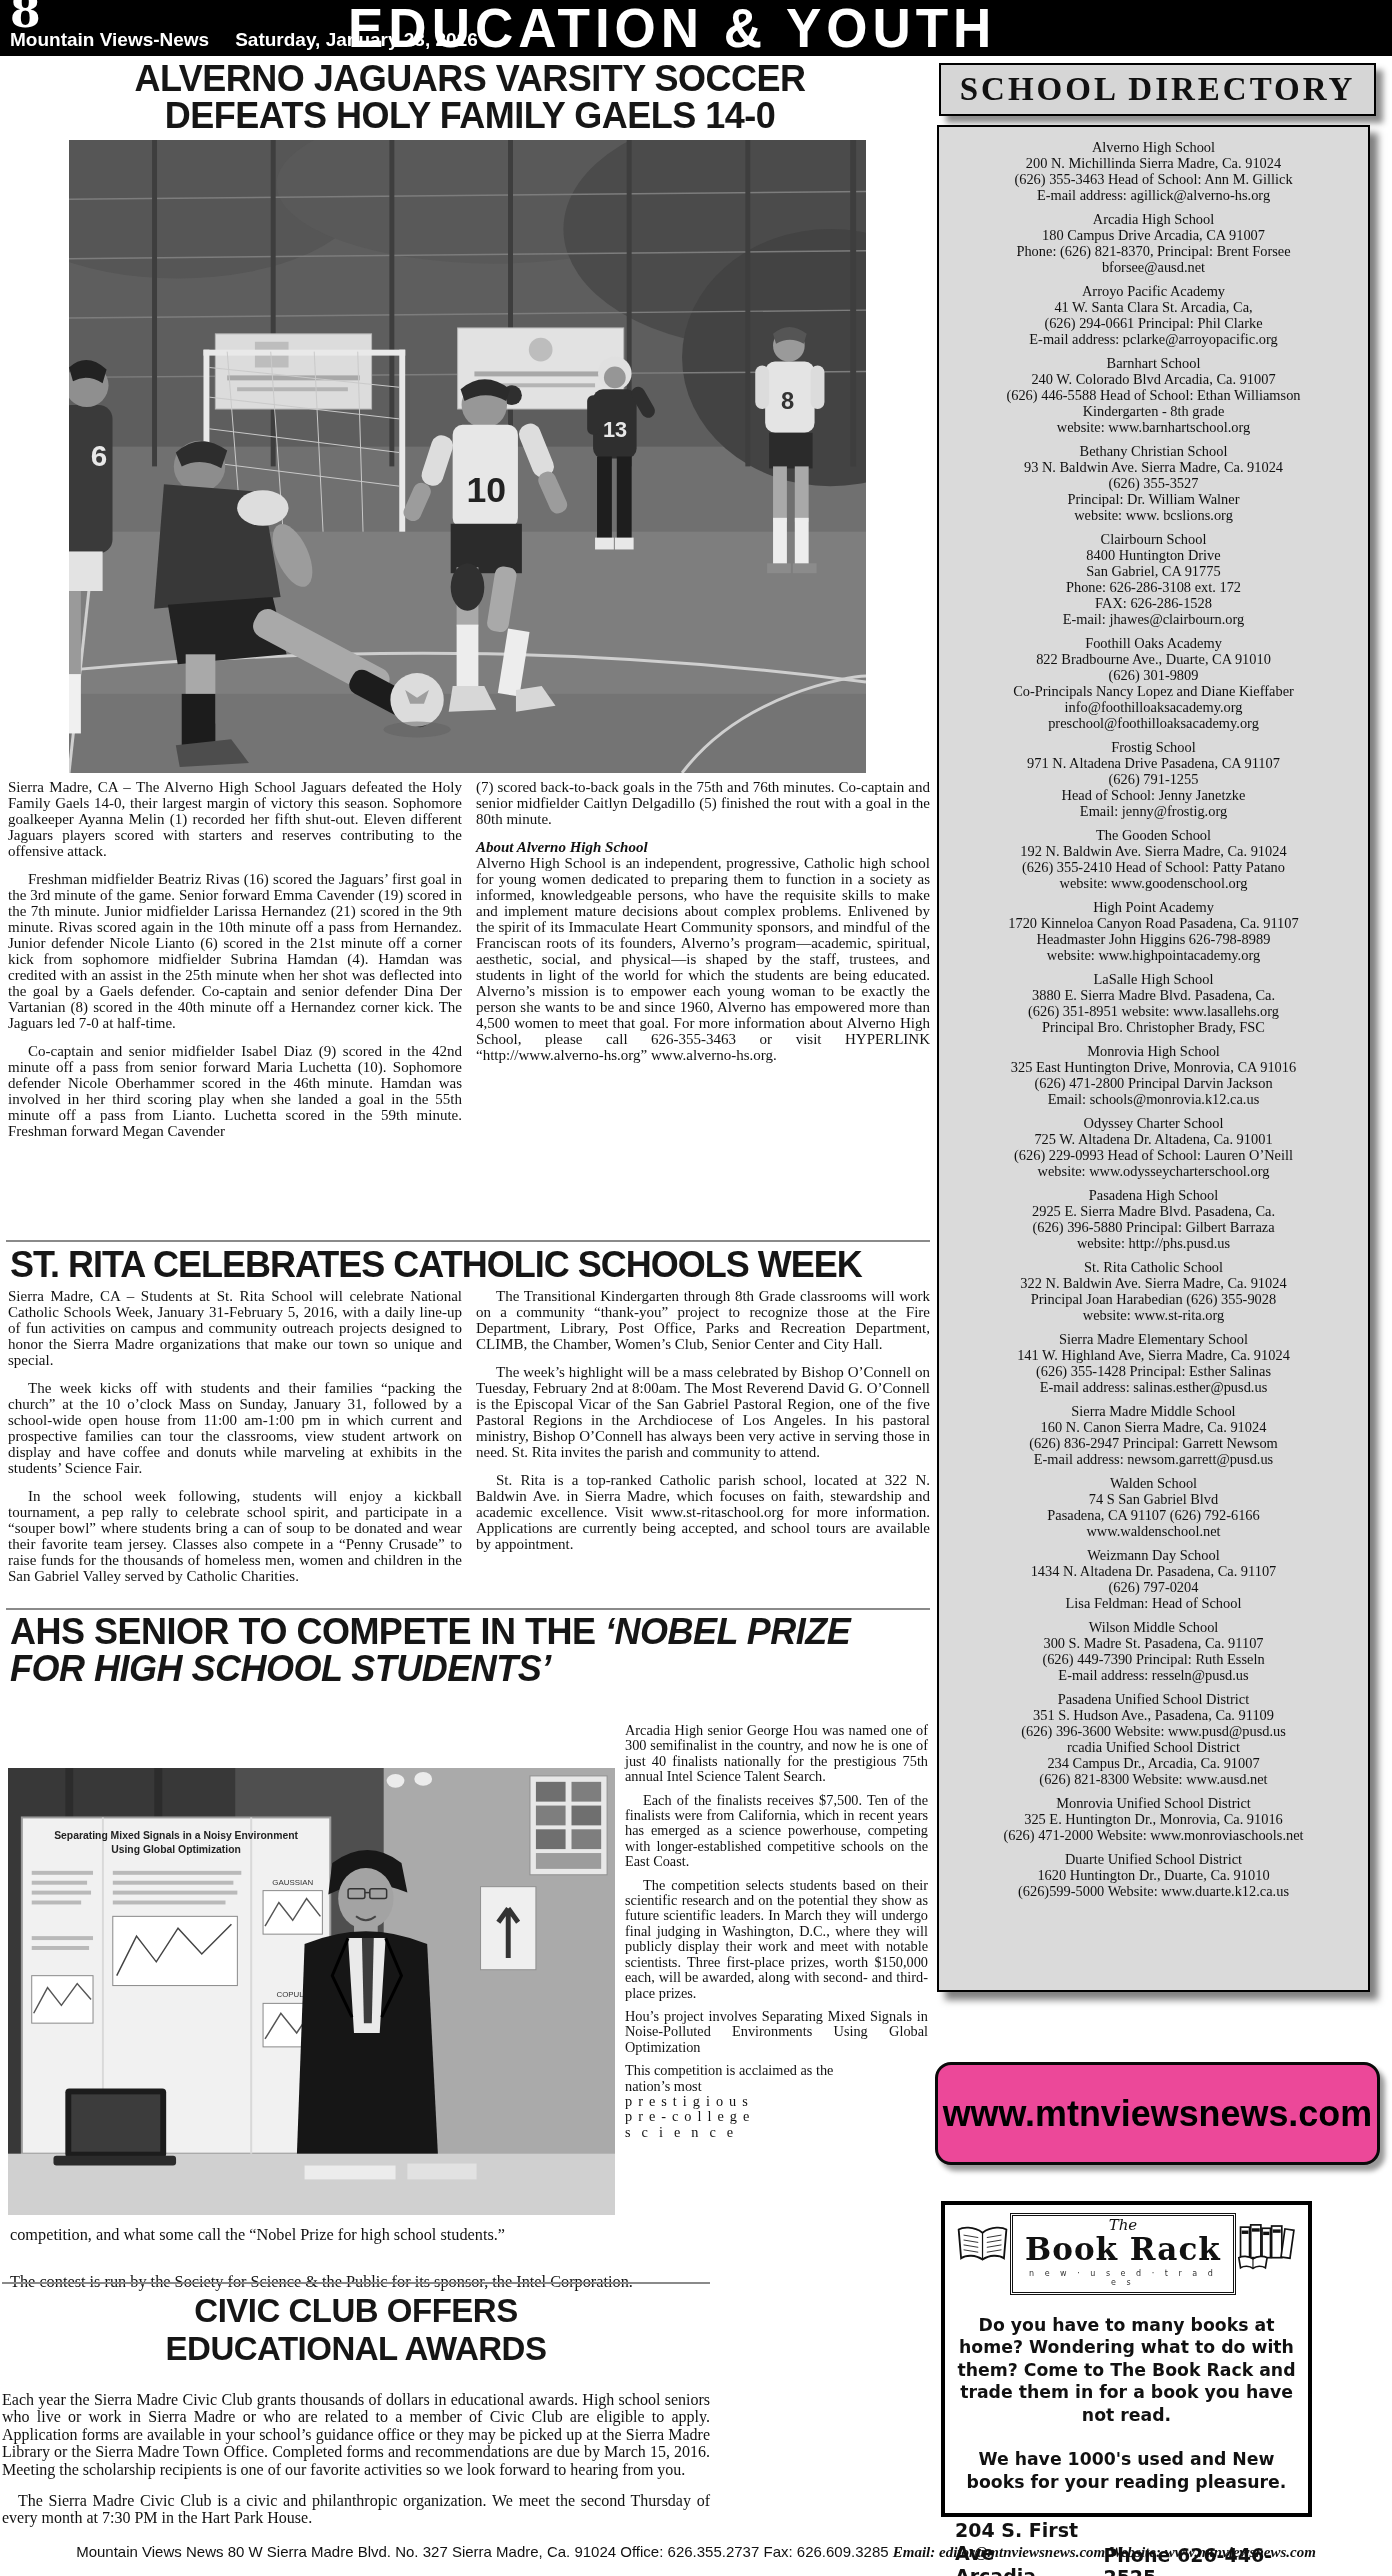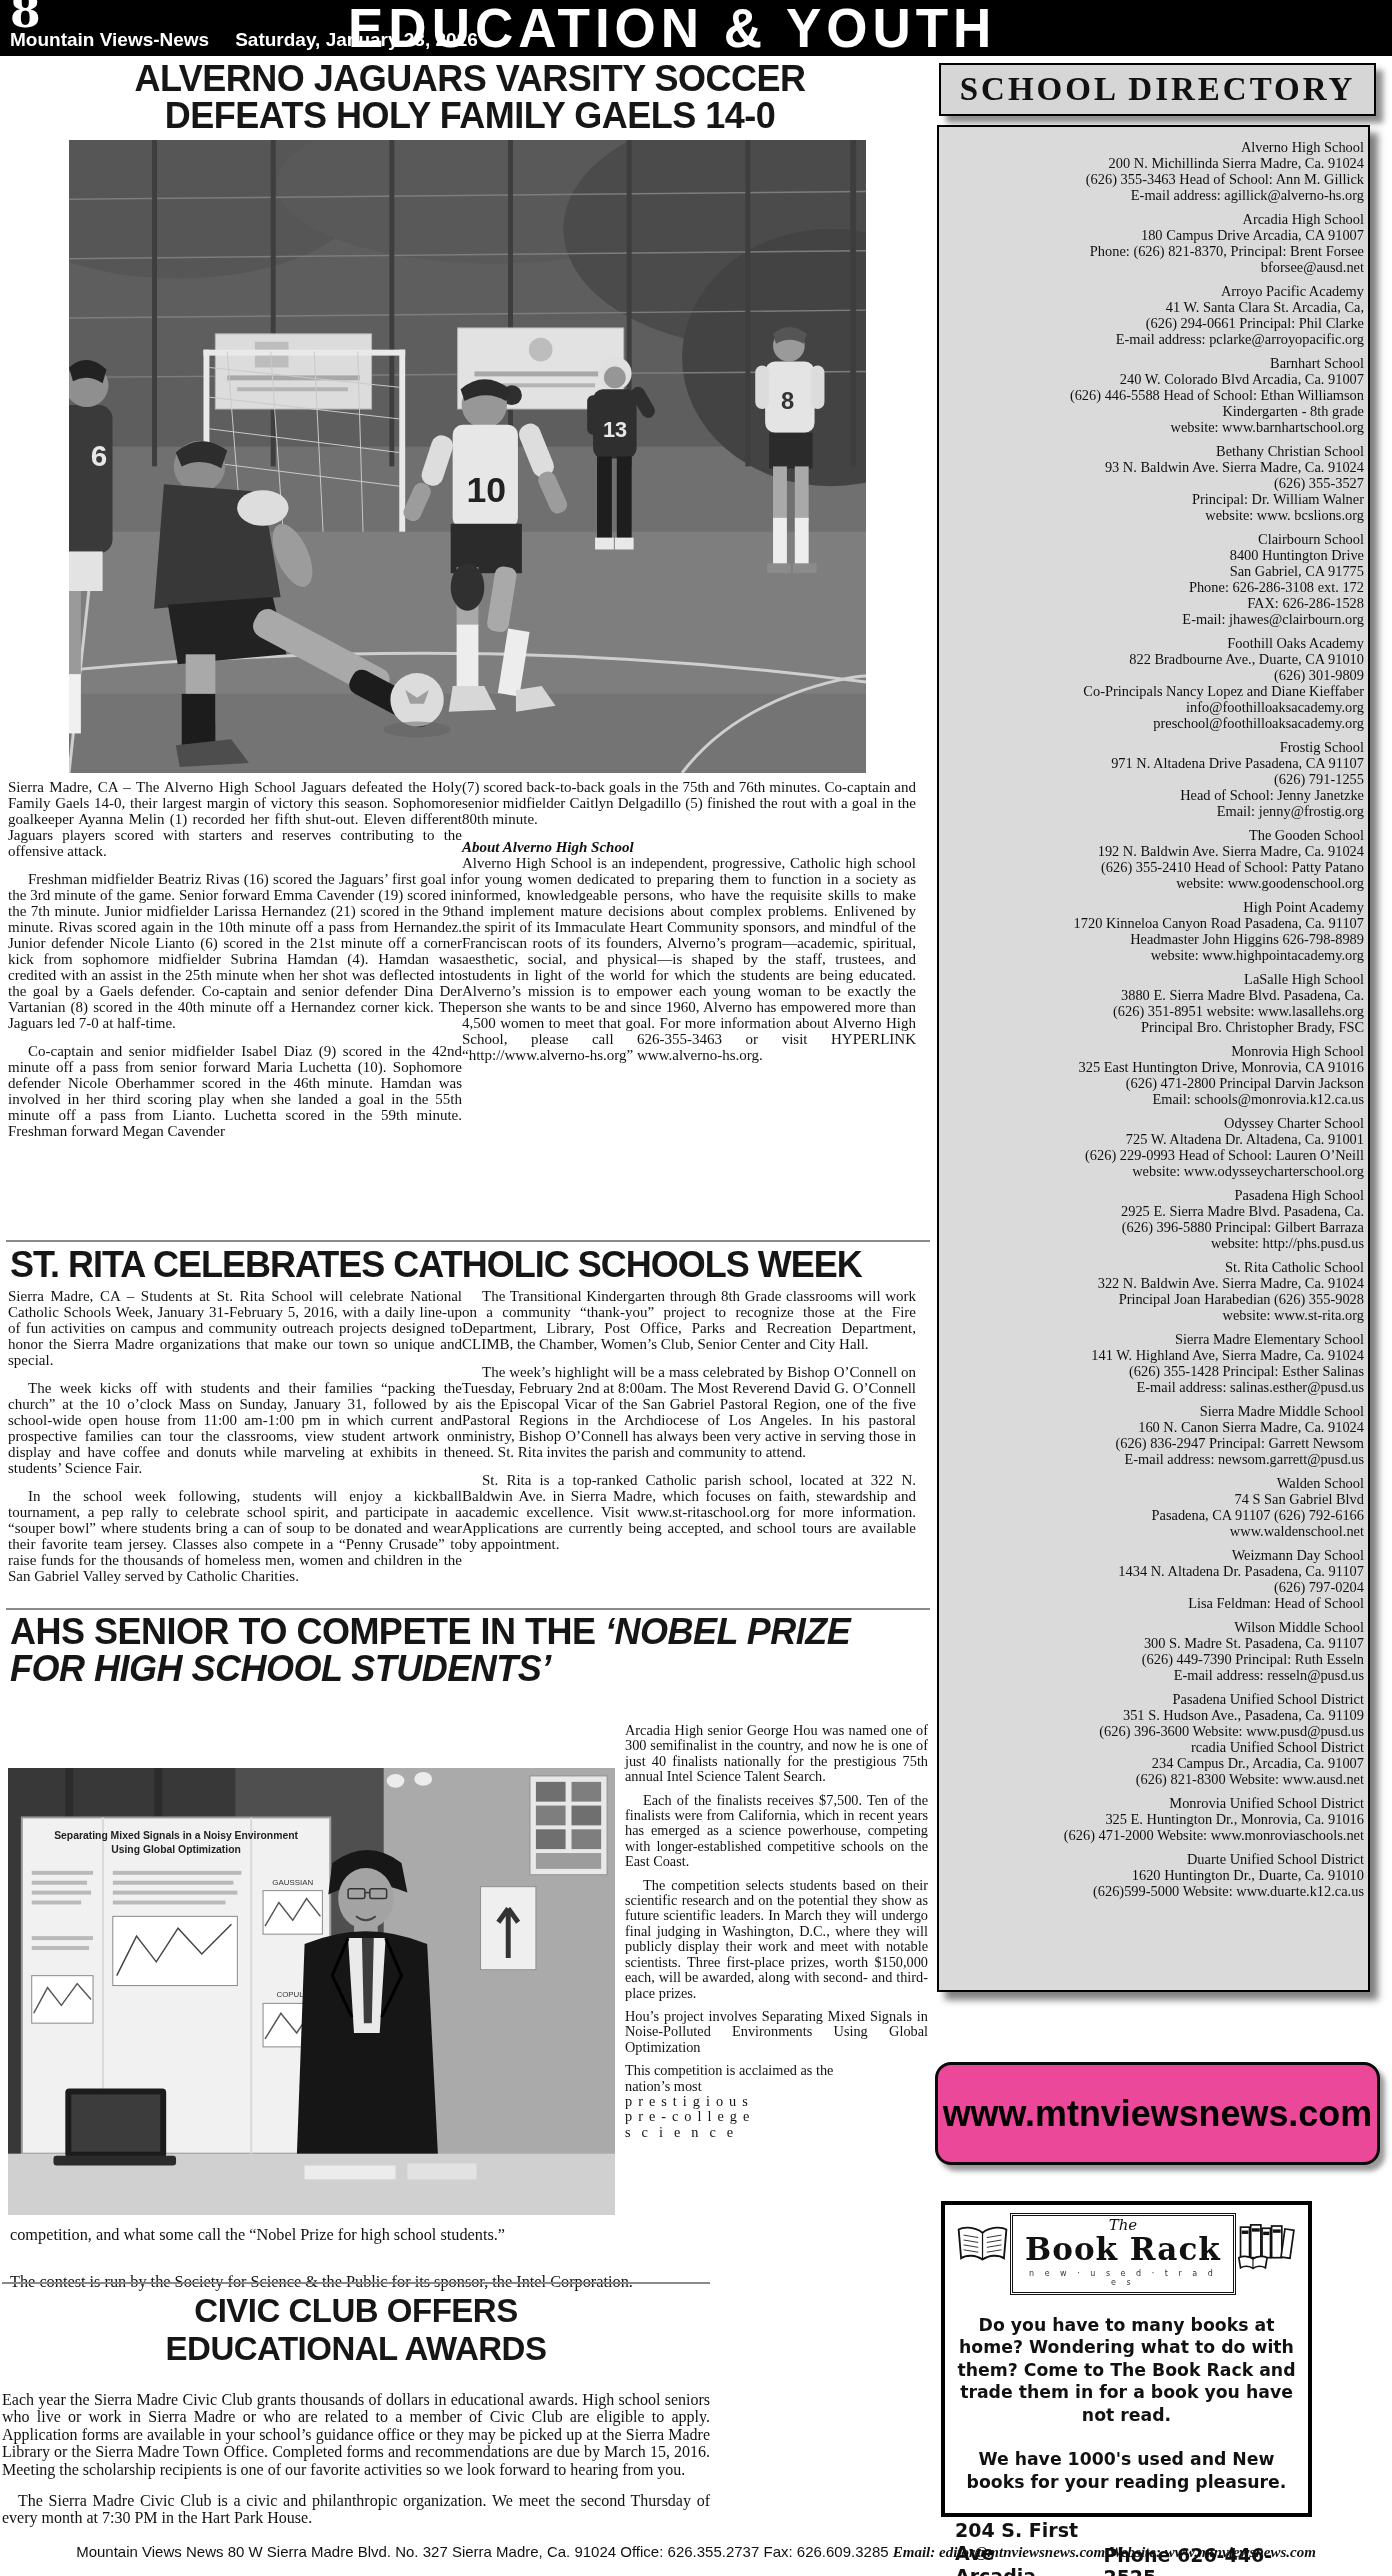--- a/index.html
+++ b/index.html
@@ -20,21 +20,21 @@
   .h-soccer{left:10px;top:61px;font-size:36px;width:920px;text-align:center;}
   .h-strita{left:10px;top:1247px;font-size:36px;width:922px;white-space:nowrap;letter-spacing:-1px;}
   .h-ahs{left:10px;top:1614px;font-size:36px;width:922px;letter-spacing:-0.5px;}
   .h-ahs .it{font-style:italic;}
   .h-civic{left:0px;top:2292px;width:712px;font-size:33px;text-align:center;line-height:1.15;}
   
   .photo1{position:absolute;left:69px;top:140px;width:797px;height:633px;background:#6f6f6f;}
   .photo2{position:absolute;left:8px;top:1768px;width:607px;height:447px;background:#454545;}
   .photo1 svg,.photo2 svg{display:block;width:100%;height:100%;}
   
-  .cols{position:absolute;display:flex;gap:0;}
+  .cols{position:absolute;display:flex;gap:14px;}
   .art1{left:8px;top:779px;width:922px;}
   .art2{left:8px;top:1288px;width:922px;}
   .col{width:454px;text-align:justify;font-size:15px;line-height:16px;}
   .para{margin:0 0 12px 0;}
   .col .para:not(:first-child){text-indent:20px;}
   .indent-all .para{text-indent:20px;}
   .about-head{margin:10px 0 0 0;font-weight:bold;font-style:italic;}
   .about-body{margin:0;text-align:justify;}
   
   .ahs-col{position:absolute;left:625px;top:1723px;width:303px;text-align:justify;
@@ -59,21 +59,21 @@
   .hr3{left:2px;top:2282px;width:708px;}
   
   .dirheader{position:absolute;left:939px;top:63px;width:433px;height:49px;background:#d6d6d6;
              border:2px solid #000;box-shadow:7px 7px 6px rgba(0,0,0,.45);
              display:flex;align-items:center;justify-content:center;
              font-family:"Liberation Serif",serif;font-weight:bold;font-size:33px;letter-spacing:3px;}
   .dirbox{position:absolute;left:937px;top:125px;width:433px;height:1867px;background:#dadada;
           border:2px solid #000;box-shadow:8px 8px 7px rgba(0,0,0,.5);
           padding:12px 4px;box-sizing:border-box;text-align:center;
           font-size:14.4px;line-height:16px;color:#101010;overflow:hidden;}
-  .dir-entry{margin-bottom:8px;text-align:right;}
+  .dir-entry{margin-bottom:8px;}
   .banner{position:absolute;left:935px;top:2062px;width:439px;height:97px;background:#ec4899;
           border:3px solid #0a0a0a;border-radius:16px;box-shadow:5px 6px 5px #9a9a9a;
           display:flex;align-items:center;justify-content:center;}
   .banner span{font-family:"Liberation Sans",sans-serif;font-weight:800;font-size:37px;color:#000;
           transform:scaleX(.97);white-space:nowrap;}
   
   .bookrack{position:absolute;left:941px;top:2201px;width:371px;height:316px;background:#fff;
             border:4px solid #000;box-sizing:border-box;padding:8px 10px;
             font-family:"DejaVu Sans",sans-serif;color:#111;}
   .br-logo-row{display:flex;align-items:flex-start;justify-content:space-between;height:91px;}

